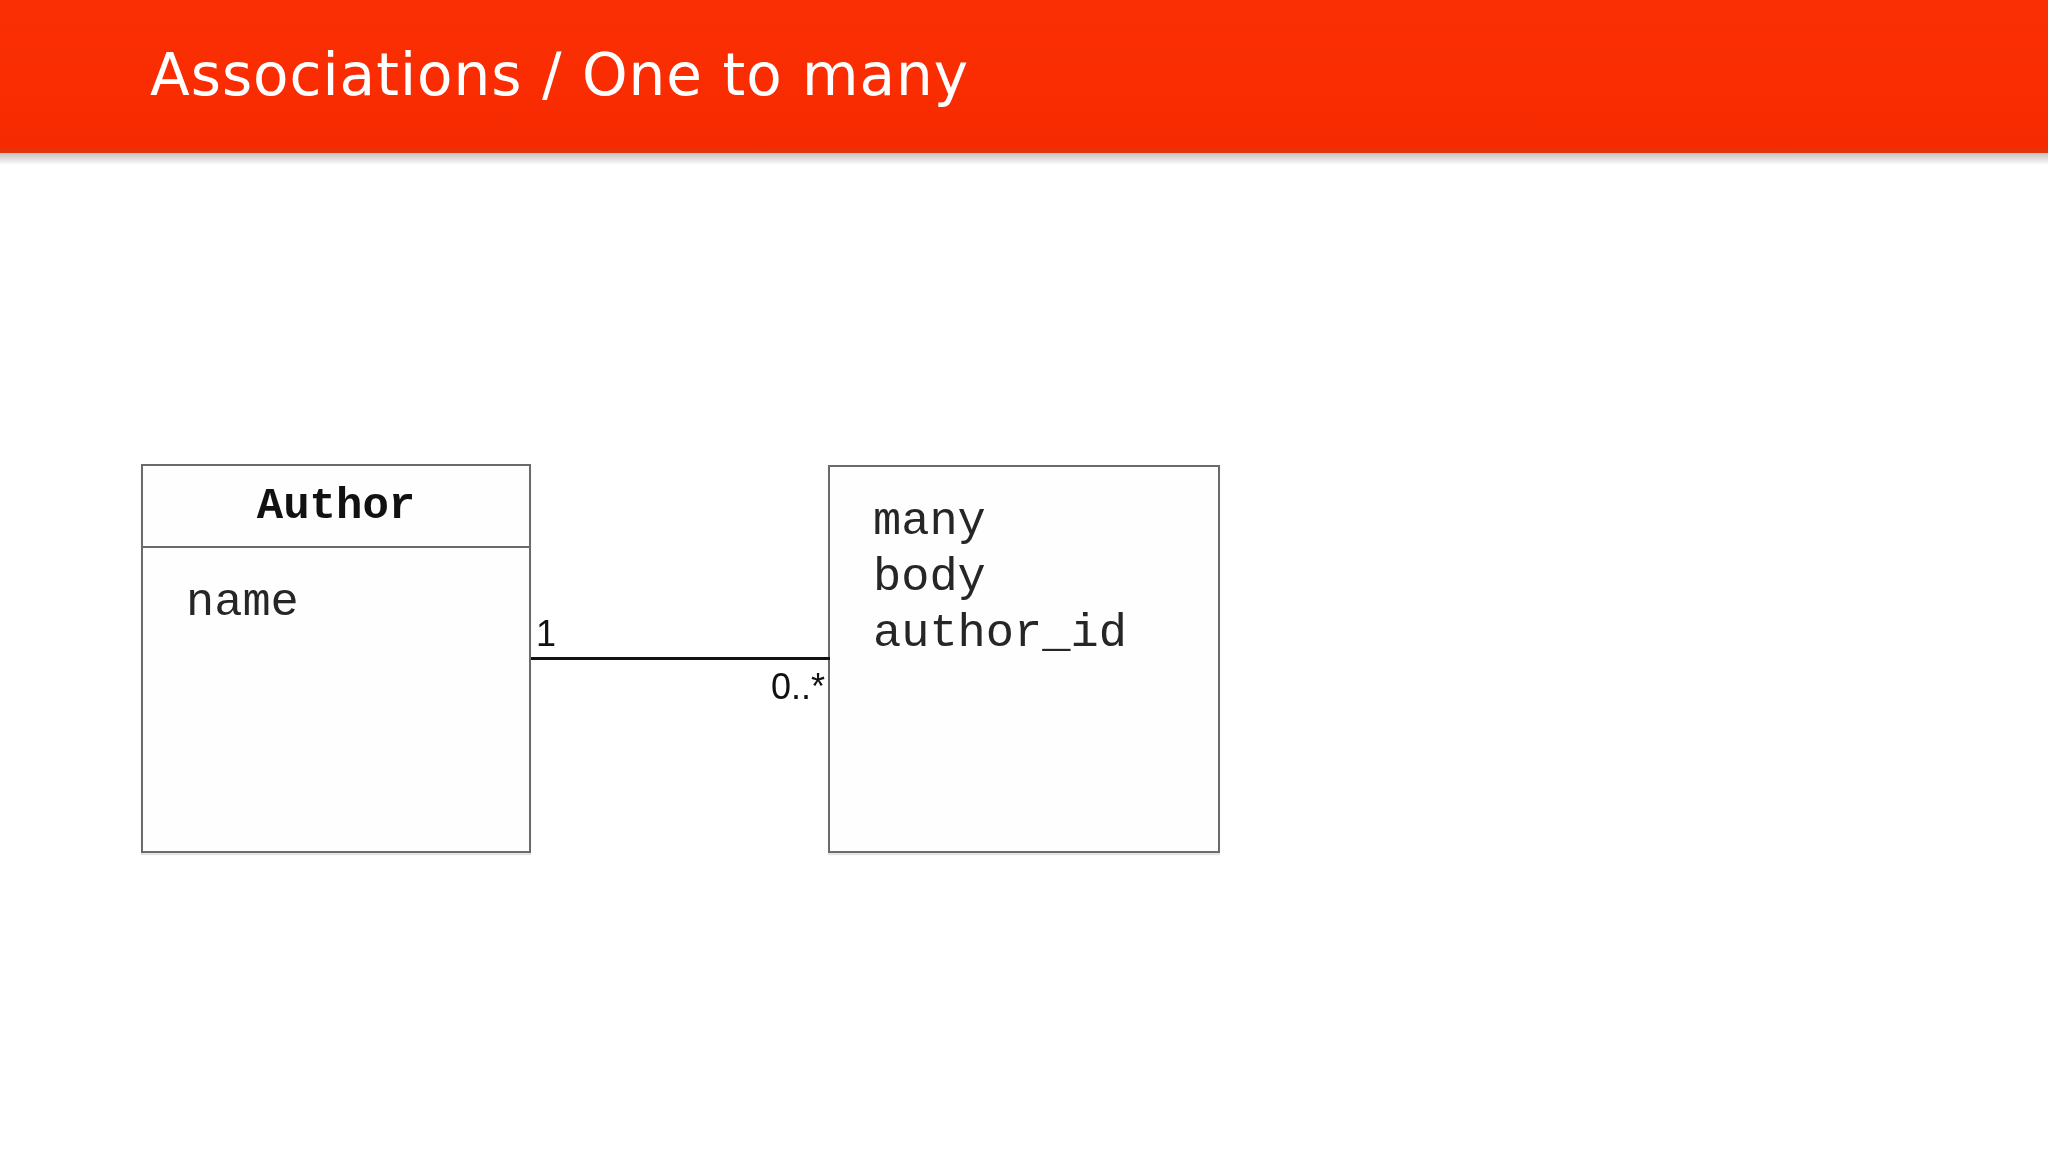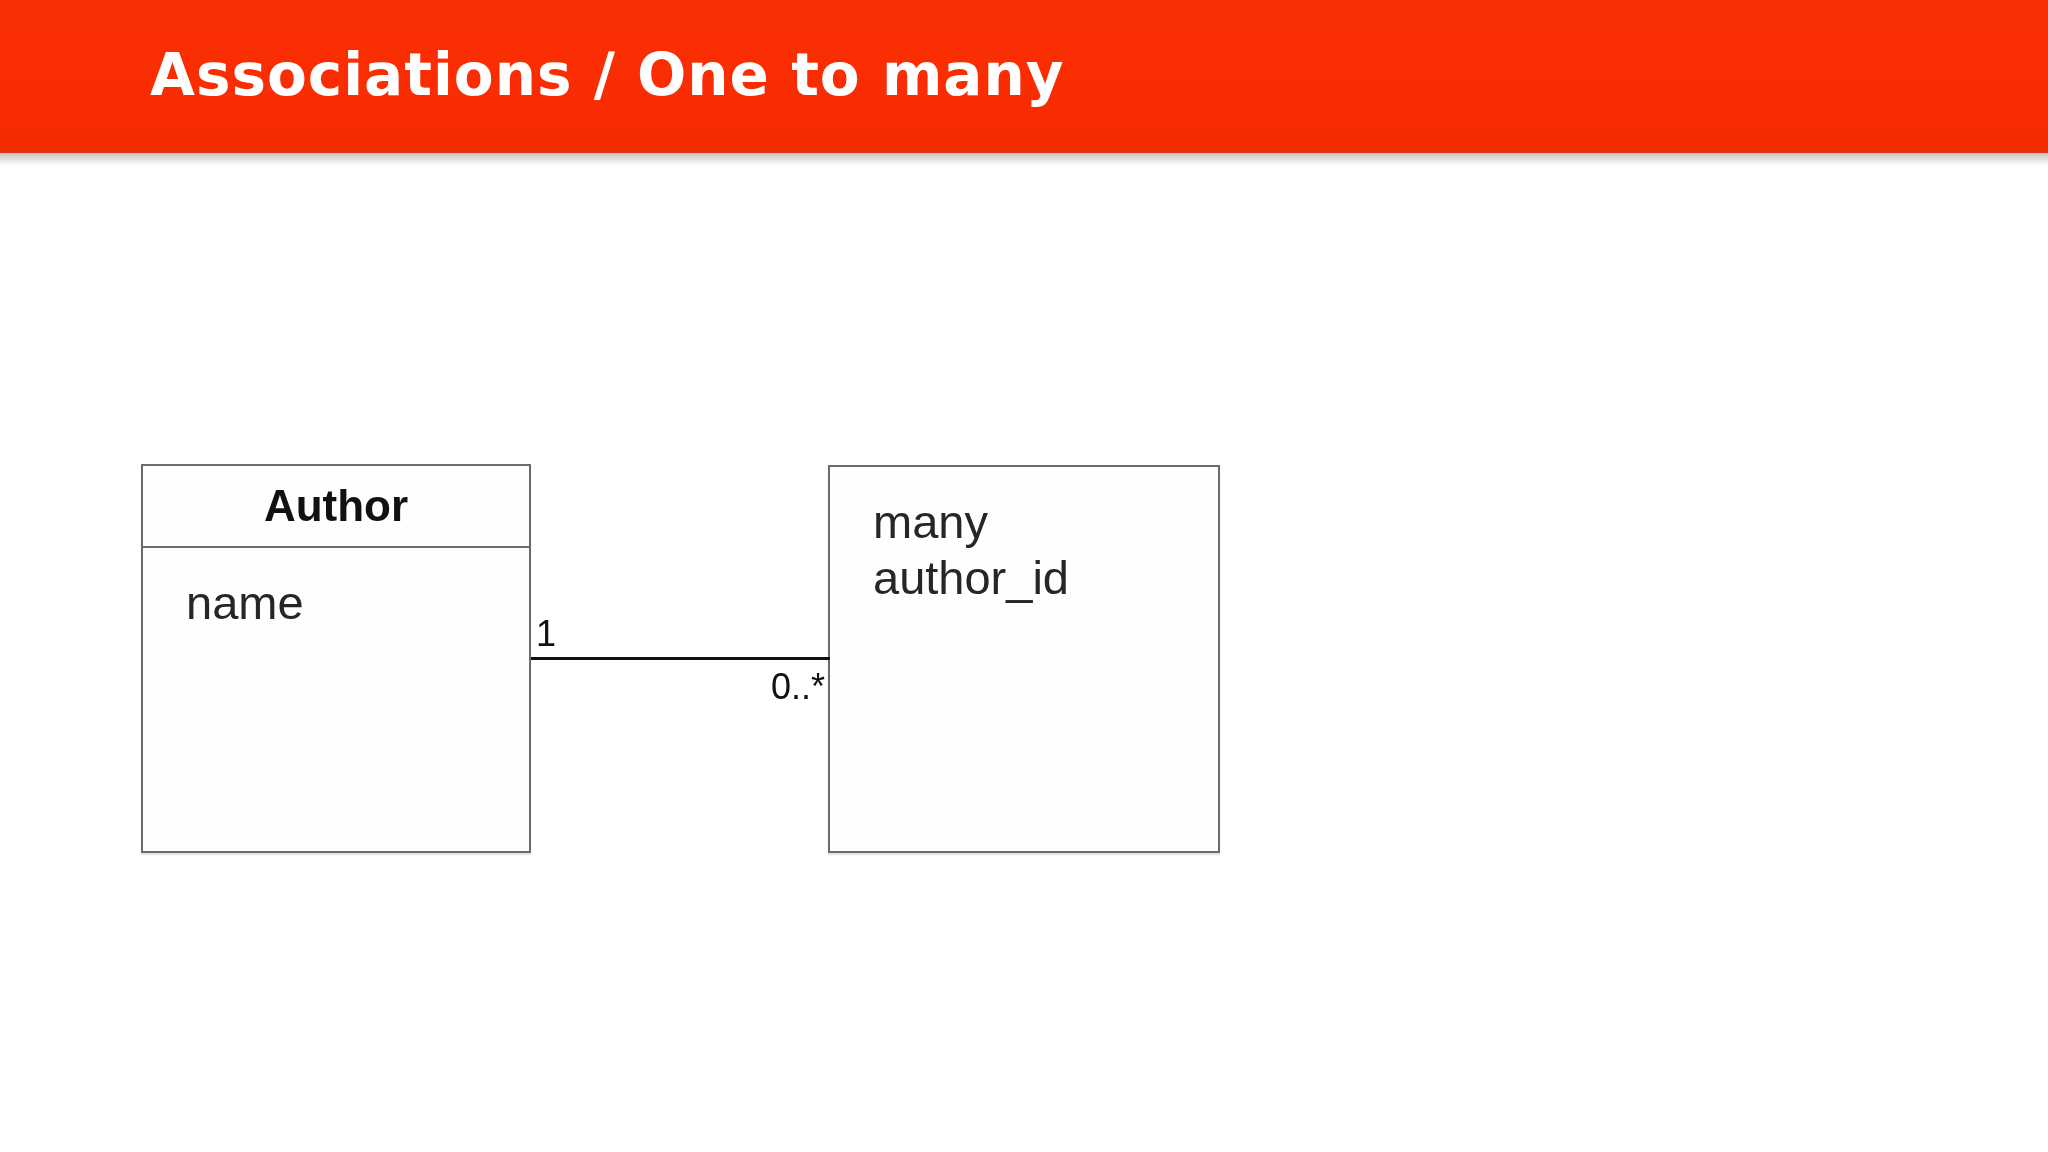--- a/index.html
+++ b/index.html
@@ -24,41 +24,42 @@
     height: 153px;
     background: linear-gradient(to bottom, #fb2f04 0%, #f92c02 55%, #f62a00 96%, #d93913 100%);
   }
   .header-title {
     position: absolute;
     left: 150px;
     top: 0;
     height: 153px;
     line-height: 150px;
     font-family: "DejaVu Sans", "Liberation Sans", sans-serif;
-    font-weight: bold;
+    font-weight: normal;
     font-size: 58px;
     letter-spacing: 1px;
     color: #ffffff;
     white-space: pre;
   }
   .header-shadow {
     position: absolute;
     left: 0; top: 153px;
     width: 2048px;
     height: 12px;
     background: linear-gradient(to bottom, rgba(110,100,95,0.40), rgba(255,255,255,0));
   }
 
   
   .entity {
     position: absolute;
     box-sizing: border-box;
     border: 2px solid #6b6b6b;
     background: #fefefe;
     box-shadow: 0 2px 1px rgba(0,0,0,0.10);
+    font-family: Liberation Mono, monospace;
   }
   .entity-author { left: 141px; top: 464px; width: 390px; height: 389px; }
   .entity-post   { left: 828px; top: 465px; width: 392px; height: 388px; }
 
   .entity-header {
     box-sizing: border-box;
     height: 82px;
     border-bottom: 2px solid #6b6b6b;
     display: flex;
     align-items: center;
@@ -114,20 +115,21 @@
   <div class="entity entity-author">
     <div class="entity-header">Author</div>
     <ul class="entity-fields">
       <li>name</li>
     </ul>
   </div>
 
   <div class="entity entity-post">
     <ul class="entity-fields">
       <li>many</li>
+      <li>body</li>
       <li>author_id</li>
     </ul>
   </div>
 
   <div class="association-line"></div>
 
   <div class="multiplicity multiplicity-one">1</div>
 
   <div class="multiplicity multiplicity-many">0..*</div>
 

